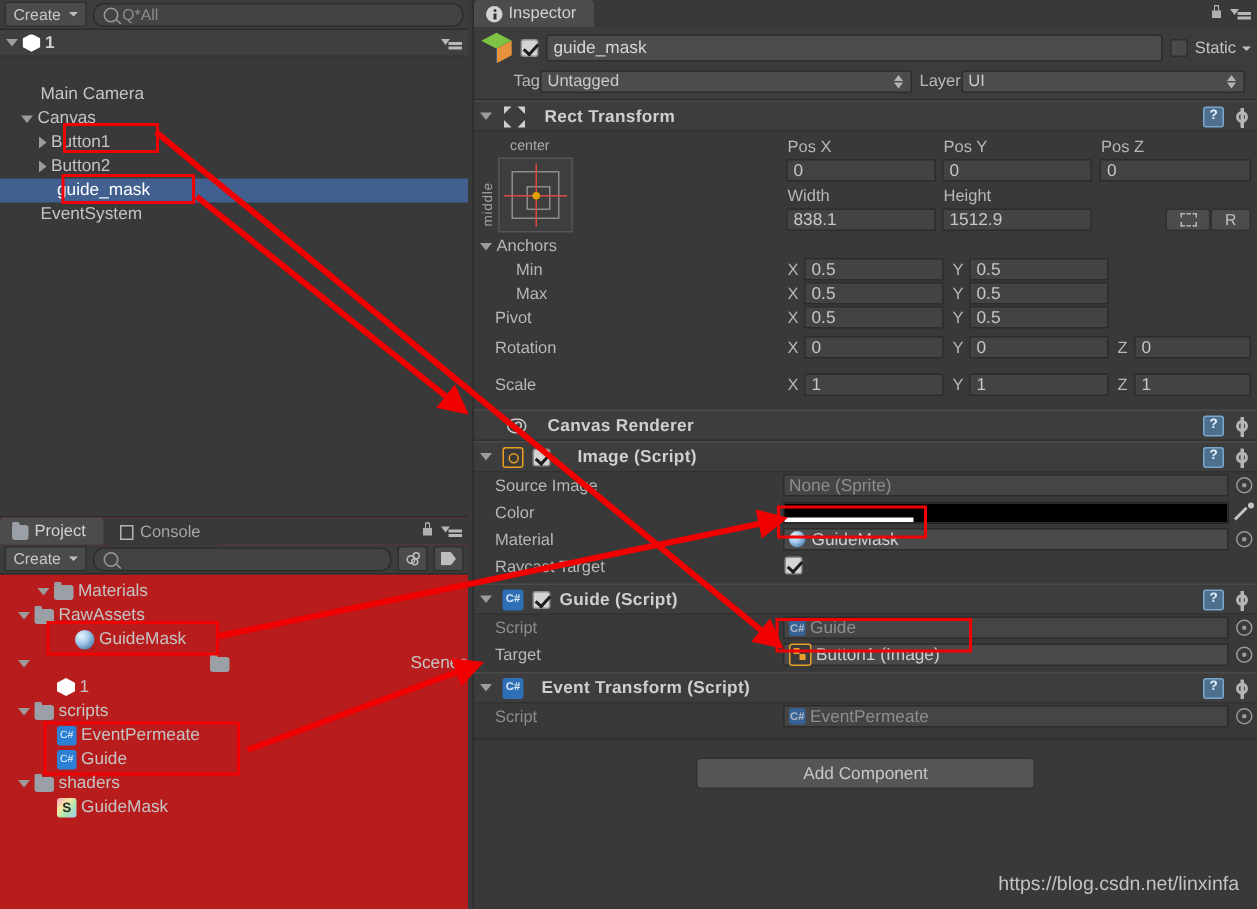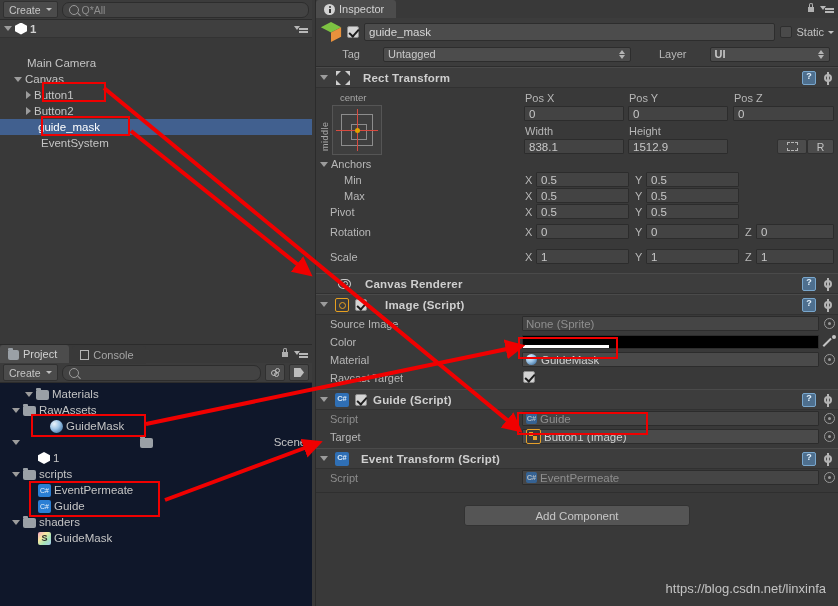--- a/index.html
+++ b/index.html
@@ -76,21 +76,21 @@
     width:12px;height:12px;background:#d4d4d4;border:1px solid #8e8e8e;border-radius:2px;
     position:relative;flex:none;box-sizing:border-box;
   }
   .chk.on:after{content:"";position:absolute;left:3px;top:0px;width:4px;height:8px;border:solid #1d1d1d;border-width:0 2px 2px 0;transform:rotate(42deg);}
   .chk.empty{background:#4a4a4a;border-color:#2e2e2e;}
   .nmfield{
     flex:1;height:16px;background:#4c4c4c;border:1px solid #2d2d2d;border-radius:2px;
     display:flex;align-items:center;padding:0 4px;color:#d6d6d6;font-size:11.5px;
   }
   .static-wrap{display:flex;align-items:center;gap:4px;color:#c3c3c3;font-size:11px;flex:none;}
-  .insp-r2{display:flex;align-items:center;gap:23px;height:18px;margin-top:3px;}
+  .insp-r2{display:flex;align-items:center;gap:0;height:18px;margin-top:3px;}
   .lbl{color:#b9b9b9;font-size:11px;}
   .dropfield{
     height:15px;background:#4c4c4c;border:1px solid #2d2d2d;border-radius:2px;
     display:flex;align-items:center;padding:0 4px;color:#c9c9c9;font-size:11px;
     justify-content:space-between;box-sizing:border-box;
   }
   .updown{width:7px;height:11px;position:relative;flex:none;}
   .updown:before{content:"";position:absolute;top:1px;left:0;border-left:3.5px solid transparent;border-right:3.5px solid transparent;border-bottom:4px solid #b4b4b4;}
   .updown:after{content:"";position:absolute;bottom:1px;left:0;border-left:3.5px solid transparent;border-right:3.5px solid transparent;border-top:4px solid #b4b4b4;}
 
@@ -207,27 +207,27 @@
 
     <div class="row" style="padding-left:26px;">
       <span class="foldarrow closed"></span>
       <span>Button2</span>
     </div>
 
     <div class="row sel" style="padding-left:38px;">
       <span>guide_mask</span>
     </div>
 
-    <div class="row" style="padding-left:41px;">
+    <div class="row" style="padding-left:27px;">
       <span>EventSystem</span>
     </div>
   </div>
 </div>
 
-<div class="panel" style="left:0;top:344px;width:312px;height:262px;background:#0f172a;border-top:1px solid #2b2b2b;">
+<div class="panel" style="left:0;top:344px;width:312px;height:262px;background:#b91c1c;border-top:1px solid #2b2b2b;">
 
   <div class="tabbar">
     <div class="tab">
       <span class="ico ico-folder" style="width:11px;margin-right:0;"></span>
       <span>Project</span>
     </div>
     <div class="tab inactive">
       <span style="display:inline-block;width:9px;height:10px;border:1.3px solid #b4b4b4;box-sizing:border-box;"></span>
       <span>Console</span>
     </div>
@@ -346,21 +346,21 @@
         <span class="caret-d"></span>
       </span>
     </div>
     <div class="insp-r2">
       <span class="lbl" style="width:40px;text-align:right;">Tag</span>
       <span class="dropfield" style="width:248px;">
         <span>Untagged</span>
         <span class="updown"></span>
       </span>
       <span class="lbl" style="margin-left:5px;">Layer</span>
-      <span class="dropfield" style="flex:1;margin-right:4px;font-weight:bold;">
+      <span class="dropfield" style="flex:1;margin-right:4px;">
         <span>UI</span>
         <span class="updown"></span>
       </span>
     </div>
   </div>
 
   <div class="comp-head">
     <span class="foldarrow"></span>
     <span class="rt-ico">
         <i></i>

